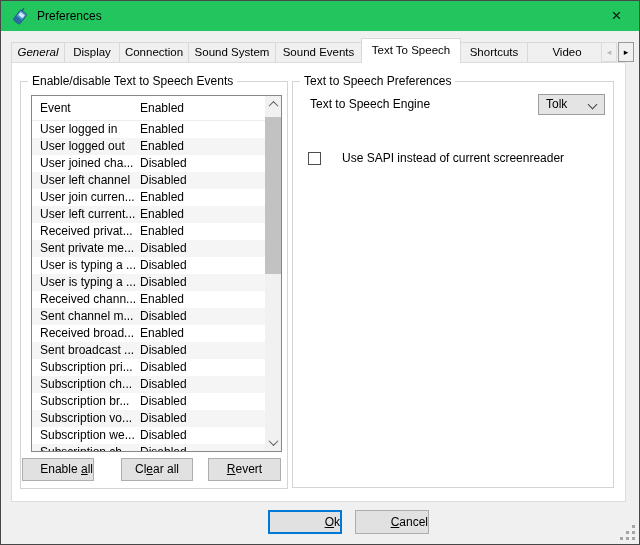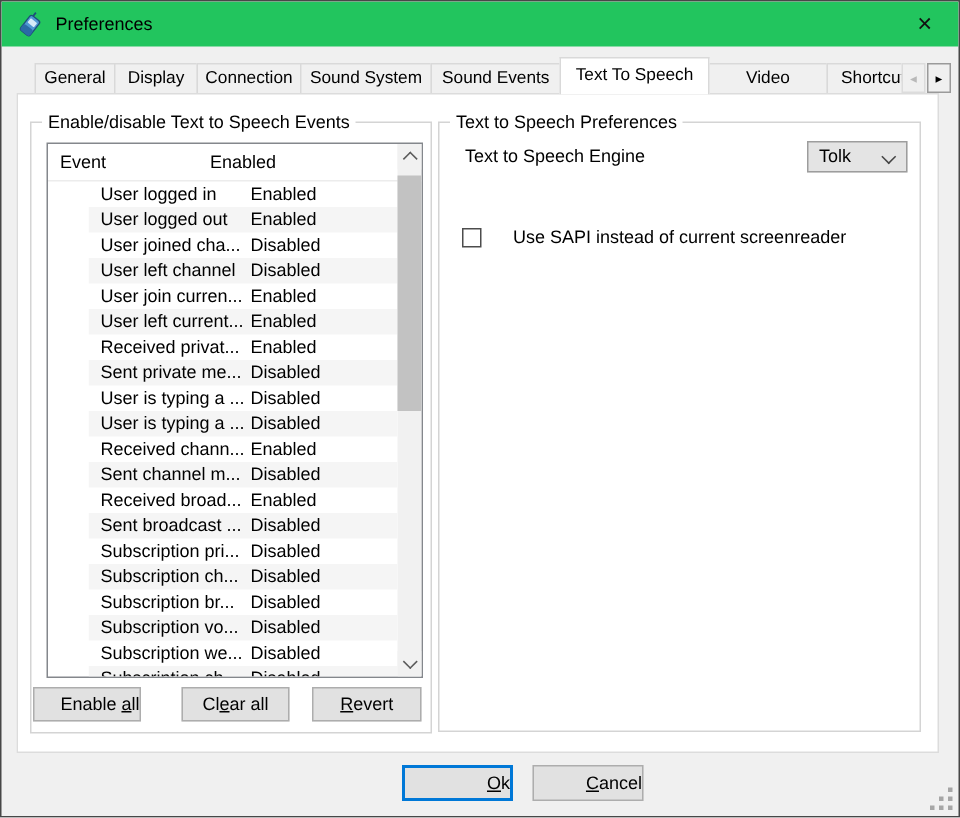--- a/index.html
+++ b/index.html
@@ -14,21 +14,21 @@
   .app-icon{position:absolute;left:10px;top:6px;width:19px;height:19px;}
   .title-text{position:absolute;left:36px;top:0;height:30px;line-height:30px;}
   .close-btn{position:absolute;right:0;top:0;width:45px;height:30px;display:flex;
     align-items:center;justify-content:center;font-size:17px;font-weight:300;color:#111;cursor:default;}
   
   .tabstrip{position:absolute;left:10px;top:37px;width:590px;height:25px;
     display:flex;align-items:flex-end;overflow:hidden;}
   .tab{box-sizing:border-box;flex:none;height:21px;line-height:19px;text-align:center;
     background:#f0f0f0;border:1px solid #d9d9d9;margin-left:-1px;font-size:11.5px;
     white-space:nowrap;overflow:hidden;}
-  .tab:first-child{margin-left:12px;}
+  .tab:first-child{margin-left:0;font-style:italic;}
   .tab.selected{height:25px;line-height:23px;background:#fff;border-bottom:none;z-index:3;position:relative;}
   .w1{width:54px}.w2{width:56px}.w3{width:70px}.w4{width:88px}
   .w5{width:87px}.w6{width:100px}.w7{width:68px}.w8{width:80px}
   .tabscroll{position:absolute;left:600px;top:41px;display:flex;}
   .tsbtn{box-sizing:border-box;width:16px;height:20px;display:flex;align-items:center;
     justify-content:center;font-size:9px;background:#f0f0f0;}
   .tsbtn.disabled{border:1px solid #dcdcdc;color:#b9b9b9;}
   .tsbtn.enabled{border:1px solid #9a9a9a;color:#000;margin-left:1px;}
   
   .pane{position:absolute;left:10px;top:61px;width:615px;height:440px;box-sizing:border-box;
@@ -37,21 +37,21 @@
   .groupbox{position:absolute;box-sizing:border-box;border:1px solid #d4d4d4;}
   .group-label{position:absolute;top:-8px;left:7px;background:#fff;padding:0 4px;line-height:14px;white-space:nowrap;}
   .group-left{left:19px;top:80px;width:268px;height:408px;}
   .group-right{left:291px;top:80px;width:322px;height:407px;padding-left:35px;}
   
   .eventlist{position:absolute;left:10px;top:13px;width:251px;height:357px;box-sizing:border-box;
     border:1px solid #84878c;background:#fff;overflow:hidden;}
   .list-header{position:relative;height:25px;line-height:25px;border-bottom:1px solid #ececec;box-sizing:border-box;}
   .hc1{margin-left:8px;}
   .hc2{position:absolute;left:108px;top:0;}
-  .rows{position:absolute;left:0;top:25px;right:16px;bottom:0;overflow:hidden;margin-left:27px;}
+  .rows{position:absolute;left:0;top:25px;right:16px;bottom:0;overflow:hidden;}
   .row{position:relative;height:17px;line-height:17px;white-space:nowrap;}
   .row:nth-child(even){background:#f5f5f5;}
   .c1{margin-left:8px;}
   .c2{position:absolute;left:108px;top:0;}
   
   .vscroll{position:absolute;right:0;top:0;width:16px;height:100%;background:#f1f1f1;}
   .sb-btn{position:absolute;left:0;width:16px;height:17px;display:flex;align-items:center;justify-content:center;background:#f1f1f1;}
   .sb-up{top:0;}
   .sb-down{bottom:0;}
   .chev{width:6px;height:6px;border-left:1.6px solid #5a5a5a;border-top:1.6px solid #5a5a5a;}
@@ -103,22 +103,22 @@
     <div class="close-btn">×</div>
   </div>
 
   <div class="tabstrip">
     <div class="tab w1">General</div>
     <div class="tab w2">Display</div>
     <div class="tab w3">Connection</div>
     <div class="tab w4">Sound System</div>
     <div class="tab w5">Sound Events</div>
     <div class="tab w6 selected">Text To Speech</div>
+    <div class="tab w7">Shortcuts</div>
     <div class="tab w8">Video</div>
-    <div class="tab w7">Shortcuts</div>
   </div>
   <div class="tabscroll">
     <div class="tsbtn disabled">◂</div>
     <div class="tsbtn enabled">▸</div>
   </div>
 
   <div class="pane"></div>
 
   <div class="groupbox group-left">
     <span class="group-label">Enable/disable Text to Speech Events</span>

